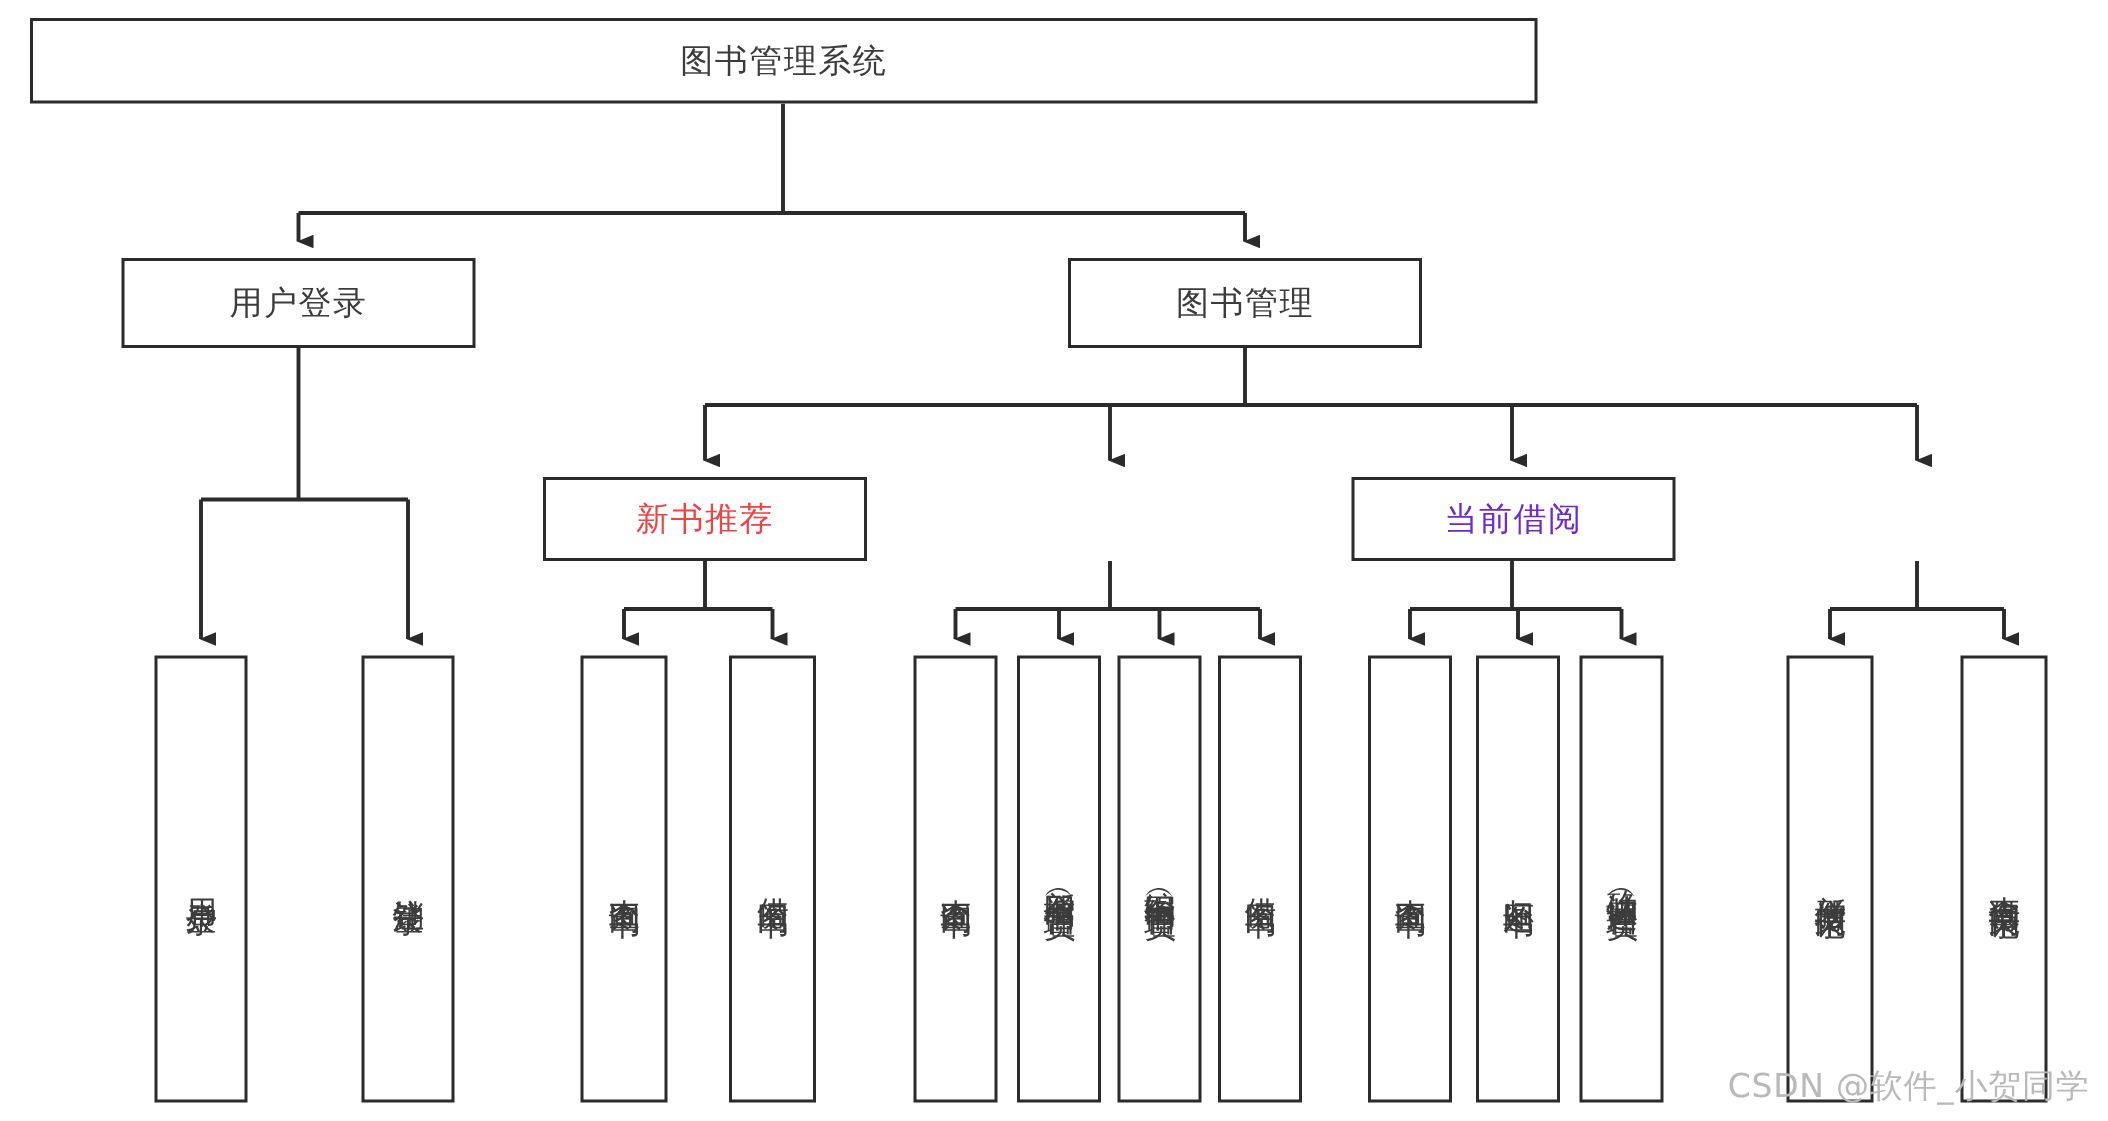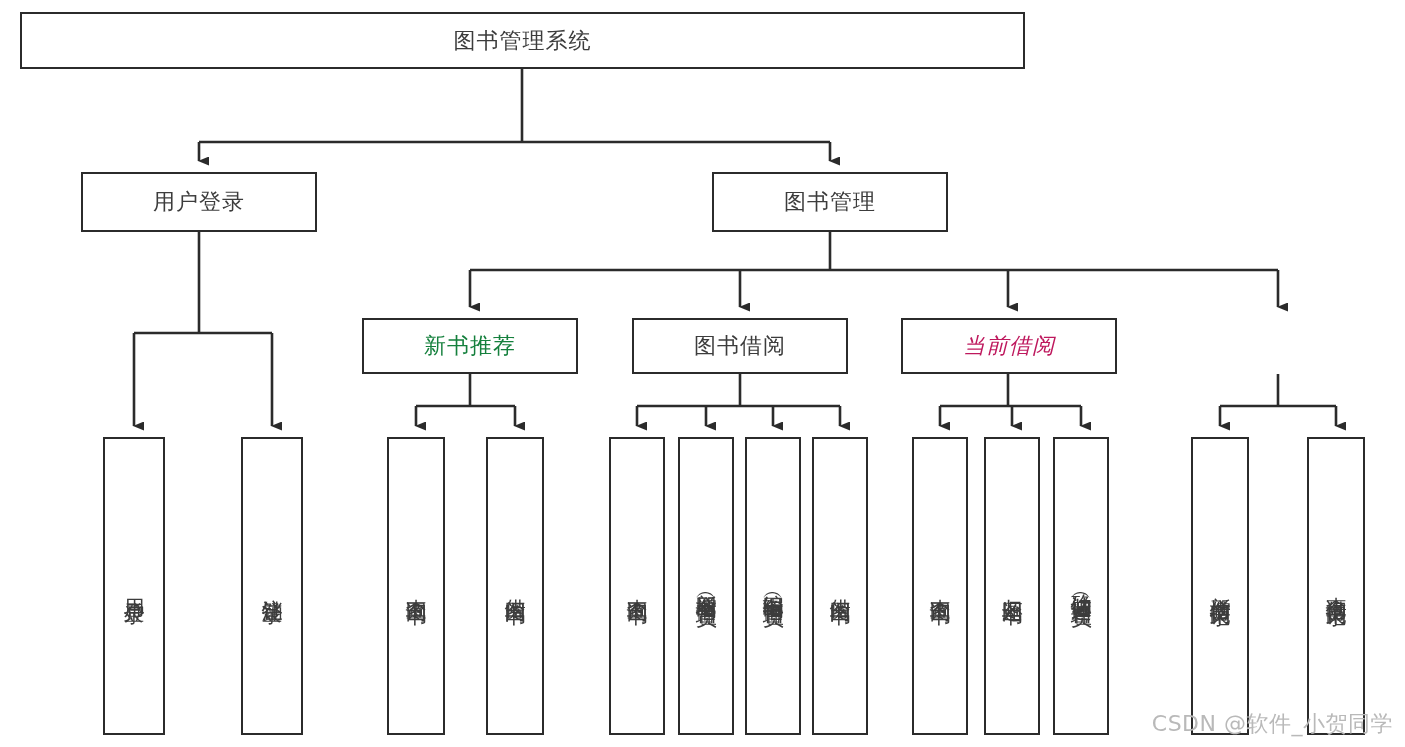--- a/index.html
+++ b/index.html
@@ -127,27 +127,24 @@
     <span>图书管理系统</span>
   </div>
 
   <div class="node horiz" style="left: 81px; top: 172px; width: 236px; height: 60px; border-color: rgb(43, 43, 43); color: rgb(60, 60, 60);">
     <span>用户登录</span>
   </div>
   <div class="node horiz" style="left: 712px; top: 172px; width: 236px; height: 60px; border-color: rgb(43, 43, 43); color: rgb(60, 60, 60); font-family: Liberation Serif, serif;">
     <span>图书管理</span>
   </div>
 
-  <div class="node horiz" style="left: 362px; top: 318px; width: 216px; height: 56px; border-color: rgb(43, 43, 43); color: #15803d;">
+  <div class="node horiz" style="left: 362px; top: 318px; width: 216px; height: 56px; border-color: rgb(43, 43, 43); color: #ef4444;">
     <span>新书推荐</span>
   </div>
-  <div class="node horiz" style="left: 632px; top: 318px; width: 216px; height: 56px; border-color: rgb(43, 43, 43); color: rgb(60, 60, 60);">
-    <span>图书借阅</span>
-  </div>
-  <div class="node horiz" style="left: 901px; top: 318px; width: 216px; height: 56px; border-color: rgb(43, 43, 43); color: #be185d; font-style: italic;">
+  <div class="node horiz" style="left: 901px; top: 318px; width: 216px; height: 56px; border-color: rgb(43, 43, 43); color: #6d28d9;">
     <span>当前借阅</span>
   </div>
 
   <div class="node vert" style="left: 103px; top: 437px; width: 62px; height: 298px; border-color: rgb(43, 43, 43); color: rgb(60, 60, 60);">
     <span class="vtext">用户登录</span>
   </div>
   <div class="node vert" style="left: 241px; top: 437px; width: 62px; height: 298px; border-color: rgb(43, 43, 43); color: rgb(60, 60, 60);">
     <span class="vtext">注销登录</span>
   </div>
   <div class="node vert" style="left: 387px; top: 437px; width: 58px; height: 298px; border-color: rgb(43, 43, 43); color: rgb(60, 60, 60);">

